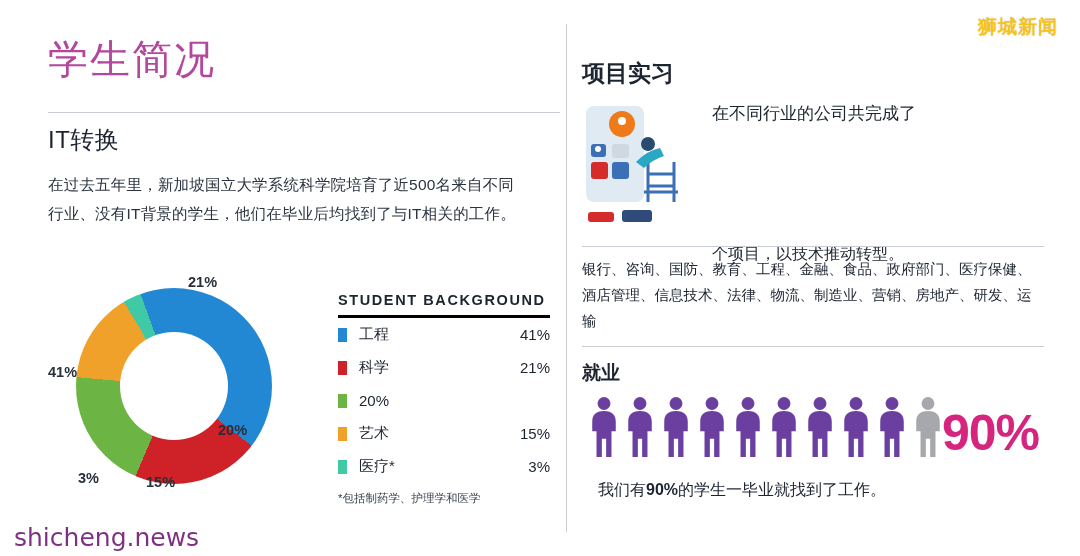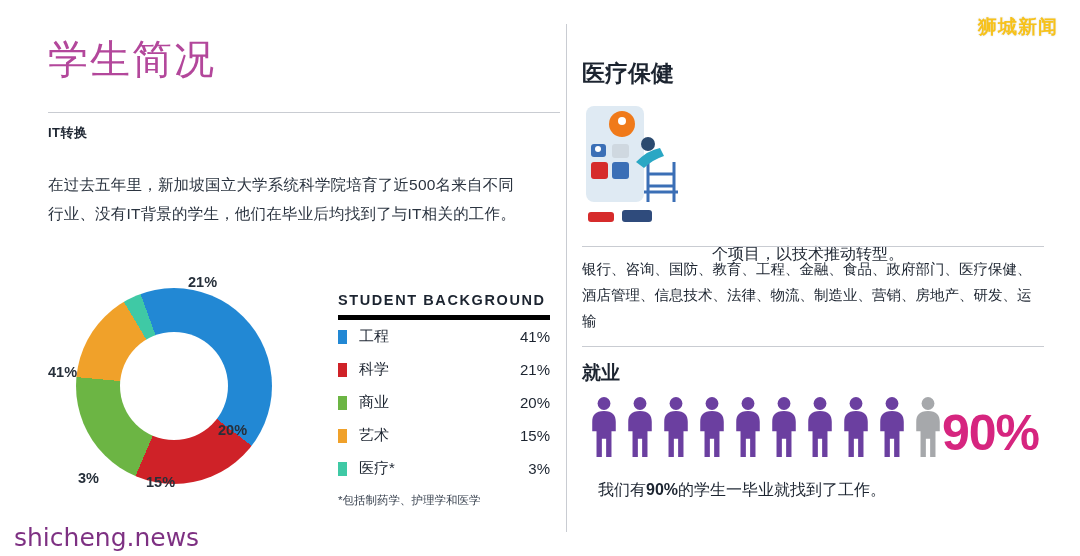--- a/index.html
+++ b/index.html
@@ -53,22 +53,22 @@
   }
   .hr-left {
     position: absolute;
     left: 48px; top: 112px;
     width: 512px;
     border-top: 1px solid #c9ccd2;
   }
   .sub-title {
     position: absolute;
     left: 48px; top: 124px;
-    font-size: 13px;
-    font-weight: bold;
+    font-size: 24px;
+    font-weight: normal;
     letter-spacing: .5px;
   }
   .para {
     position: absolute;
     left: 48px; top: 170px;
     width: 470px;
     font-size: 15.5px;
     line-height: 29px;
     color: #2b3440;
     letter-spacing: .2px;
@@ -112,21 +112,21 @@
     position: absolute;
     left: 338px; top: 292px;
     width: 212px;
   }
   .legend-title {
     font-size: 14.5px;
     font-weight: bold;
     letter-spacing: 1.6px;
     color: #1c2430;
     padding-bottom: 7px;
-    border-bottom: 5px solid #000000;
+    border-bottom: 3px solid #000000;
   }
   .legend-row {
     display: flex;
     align-items: center;
     height: 33px;
     font-size: 15px;
   }
   .swatch {
     width: 9px; height: 14px;
     margin-right: 12px;
@@ -259,21 +259,20 @@
       <span class="legend-label">工程</span>
       <span class="legend-val">41%</span>
     </div>
     <div class="legend-row">
       <span class="swatch" style="background:#cf2228"></span>
       <span class="legend-label">科学</span>
       <span class="legend-val">21%</span>
     </div>
     <div class="legend-row">
       <span class="swatch" style="background:#6cb544"></span>
-      <span class="legend-label">商业</span>
       <span class="legend-val">20%</span>
     </div>
     <div class="legend-row">
       <span class="swatch" style="background:#f0a12a"></span>
       <span class="legend-label">艺术</span>
       <span class="legend-val">15%</span>
     </div>
     <div class="legend-row">
       <span class="swatch" style="background:#3fc9a5"></span>
       <span class="legend-label">医疗*</span>
@@ -281,39 +280,40 @@
     </div>
 
     <div class="legend-note">*包括制药学、护理学和医学</div>
   </div>
 </div>
 
 <div class="vdiv"></div>
 
 <div class="right">
 
-  <div class="r-title">医疗保健</div>
+  <div class="r-title">项目实习</div>
 
   <svg class="illus" viewBox="0 0 130 140">
     <rect x="12" y="6" width="58" height="96" rx="8" fill="#dfeaf3"></rect>
     <circle cx="48" cy="24" r="13" fill="#f07a1a"></circle>
     <circle cx="48" cy="21" r="4" fill="#ffffff"></circle>
     <path d="M48 37 L43 28 L53 28 Z" fill="#f07a1a"></path>
     <rect x="17" y="44" width="15" height="13" rx="3" fill="#3b6fb6"></rect>
     <circle cx="24" cy="49" r="3" fill="#ffffff"></circle>
     <rect x="17" y="62" width="17" height="17" rx="3" fill="#d62b2b"></rect>
     <rect x="38" y="62" width="17" height="17" rx="3" fill="#3b6fb6"></rect>
     <rect x="38" y="44" width="17" height="14" rx="3" fill="#cfd8e0"></rect>
     <path d="M70 92 L104 92 M74 62 L74 102 M100 62 L100 102 M74 74 L100 74 M74 86 L100 86" stroke="#3b6fb6" stroke-width="3" fill="none"></path>
     <circle cx="74" cy="44" r="7" fill="#2b4a6f"></circle>
     <path d="M62 62 q12 -12 24 -14 l4 8 q-12 4 -20 12 z" fill="#2aa7c4"></path>
     <rect x="14" y="112" width="26" height="10" rx="3" fill="#d62b2b"></rect>
     <rect x="48" y="110" width="30" height="12" rx="3" fill="#2f4b7c"></rect>
   </svg>
 
+  <div class="big-kicker">在不同行业的公司共完成了</div>
   <div class="big-sub">个项目，以技术推动转型。</div>
 
   <div class="r-hr1"></div>
   <div class="industries">银行、咨询、国防、教育、工程、金融、食品、政府部门、医疗保健、酒店管理、信息技术、法律、物流、制造业、营销、房地产、研发、运输</div>
 
   <div class="r-hr2"></div>
   <div class="r-title2">就业</div>
 
   <div class="people" id="people">
       <svg viewBox="0 0 24 58" width="28" height="62">

